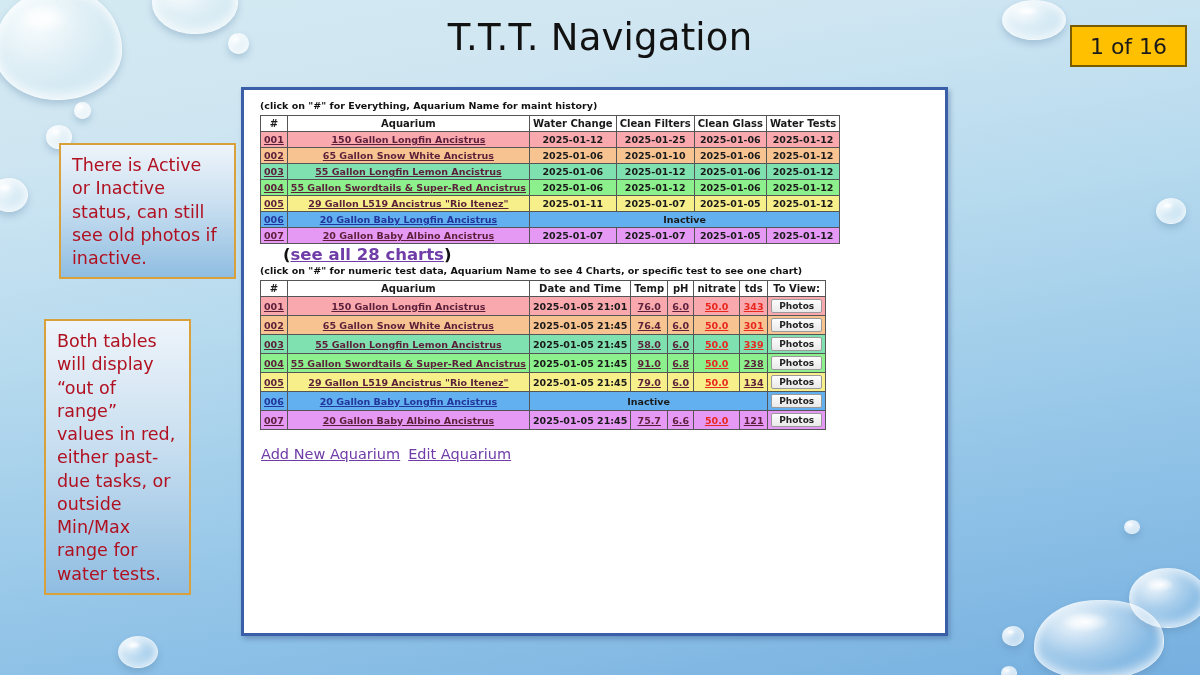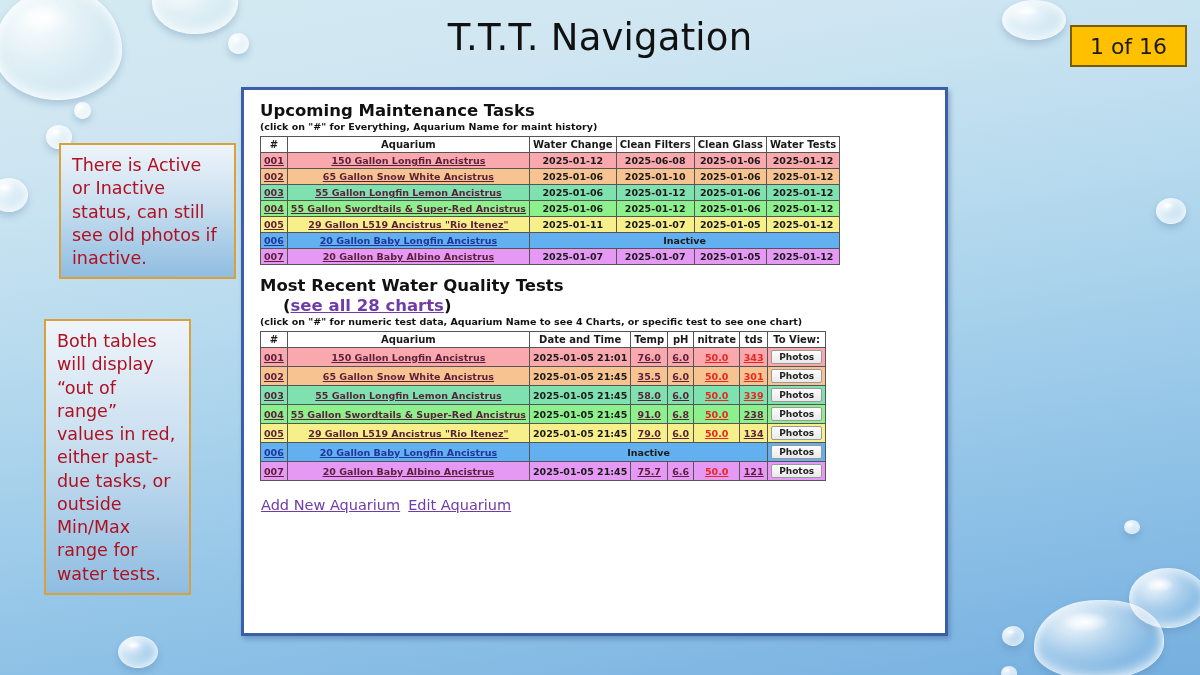--- a/index.html
+++ b/index.html
@@ -252,40 +252,39 @@
       <rect x="66" y="107" width="12" height="10" fill="#2b62b8"></rect>
       <rect x="79" y="107" width="12" height="10" fill="#f2a82a"></rect>
       <rect x="92" y="107" width="12" height="10" fill="#8a7150"></rect>
       <rect x="105" y="107" width="12" height="10" fill="#2a8fa8"></rect>
     </g>
   </svg>
 </div>
 
 <div id="app-card">
 
-  <div class="sec-title">Upcoming Maintenance Tasks</div>
   <div class="hint">(click on "#" for Everything, Aquarium Name for maint history)</div>
 
   <table class="grid" id="maintenance-table">
     <thead>
         <tr id="maint-head">
           <th style="width: 26px;">#</th>
           <th style="width: 220px;">Aquarium</th>
           <th style="width: 62px;">Water Change</th>
           <th style="width: 58px;">Clean Filters</th>
           <th style="width: 52px;">Clean Glass</th>
           <th style="width: 58px;">Water Tests</th>
         </tr>
       </thead>
     <tbody id="maint-body">
         <tr style="background: rgb(249, 168, 174);">
           <td class="num"><span class="rowlink">001</span></td>
           <td class="name"><span class="rowlink">150 Gallon Longfin Ancistrus</span></td>
           <td>2025-01-12</td>
-          <td>2025-06-08</td>
+          <td>2025-01-25</td>
           <td class="bad">2025-01-06</td>
           <td>2025-01-12</td>
         </tr>
         <tr style="background: rgb(247, 195, 145);">
           <td class="num"><span class="rowlink">002</span></td>
           <td class="name"><span class="rowlink">65 Gallon Snow White Ancistrus</span></td>
           <td class="bad">2025-01-06</td>
           <td>2025-01-10</td>
           <td class="bad">2025-01-06</td>
           <td>2025-01-12</td>
@@ -323,21 +322,20 @@
           <td class="num"><span class="rowlink">007</span></td>
           <td class="name"><span class="rowlink">20 Gallon Baby Albino Ancistrus</span></td>
           <td>2025-01-07</td>
           <td>2025-01-07</td>
           <td class="bad">2025-01-05</td>
           <td>2025-01-12</td>
         </tr>
       </tbody>
   </table>
 
-  <div class="sec-title" style="margin-top:11px">Most Recent Water Quality Tests</div>
   <div class="link-row">
     <span class="paren" style="margin-left:28px">(</span>
     <span class="charts-link">see all 28 charts</span>
     <span class="paren">)</span>
   </div>
   <div class="hint">(click on "#" for numeric test data, Aquarium Name to see 4 Charts, or specific test to see one chart)</div>
 
   <table class="grid" id="water-table">
     <thead>
         <tr id="water-head">
@@ -359,21 +357,21 @@
           <td><span class="rowlink">76.0</span></td>
           <td><span class="rowlink">6.0</span></td>
           <td><span class="bad-u">50.0</span></td>
           <td><span class="bad-u">343</span></td>
           <td><span class="photos-btn">Photos</span></td>
         </tr>
         <tr style="background: rgb(247, 195, 145);">
           <td class="num"><span class="rowlink">002</span></td>
           <td class="name"><span class="rowlink">65 Gallon Snow White Ancistrus</span></td>
           <td>2025-01-05 21:45</td>
-          <td><span class="rowlink">35.5</span></td>
+          <td><span class="rowlink">76.4</span></td>
           <td><span class="rowlink">6.0</span></td>
           <td><span class="bad-u">50.0</span></td>
           <td><span class="bad-u">301</span></td>
           <td><span class="photos-btn">Photos</span></td>
         </tr>
         <tr style="background: rgb(127, 224, 176);">
           <td class="num"><span class="rowlink">003</span></td>
           <td class="name"><span class="rowlink">55 Gallon Longfin Lemon Ancistrus</span></td>
           <td>2025-01-05 21:45</td>
           <td><span class="rowlink">58.0</span></td>

